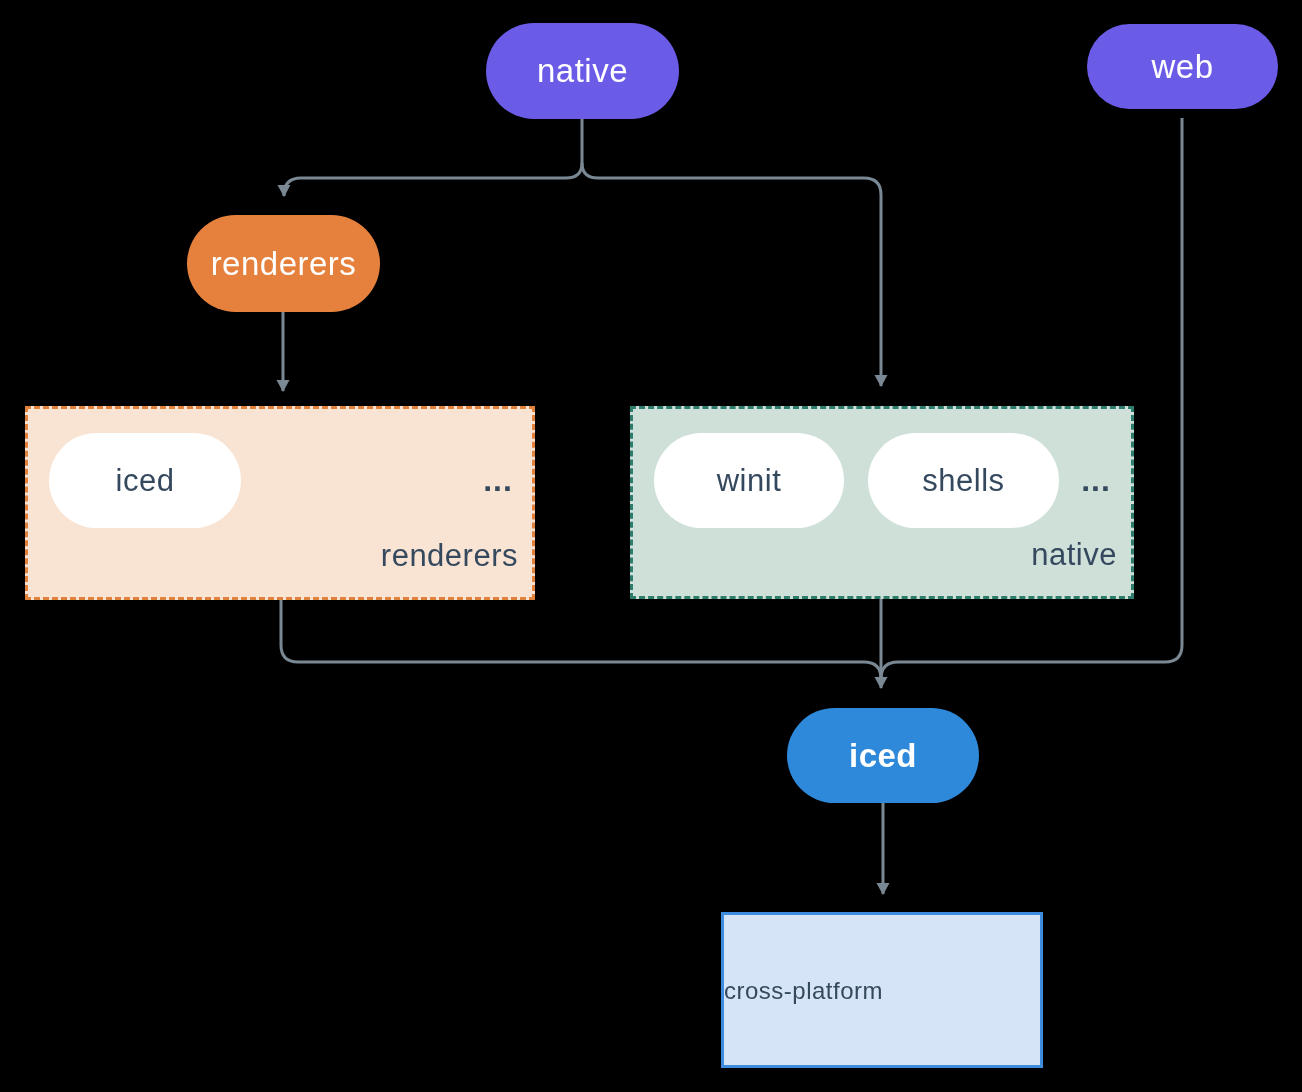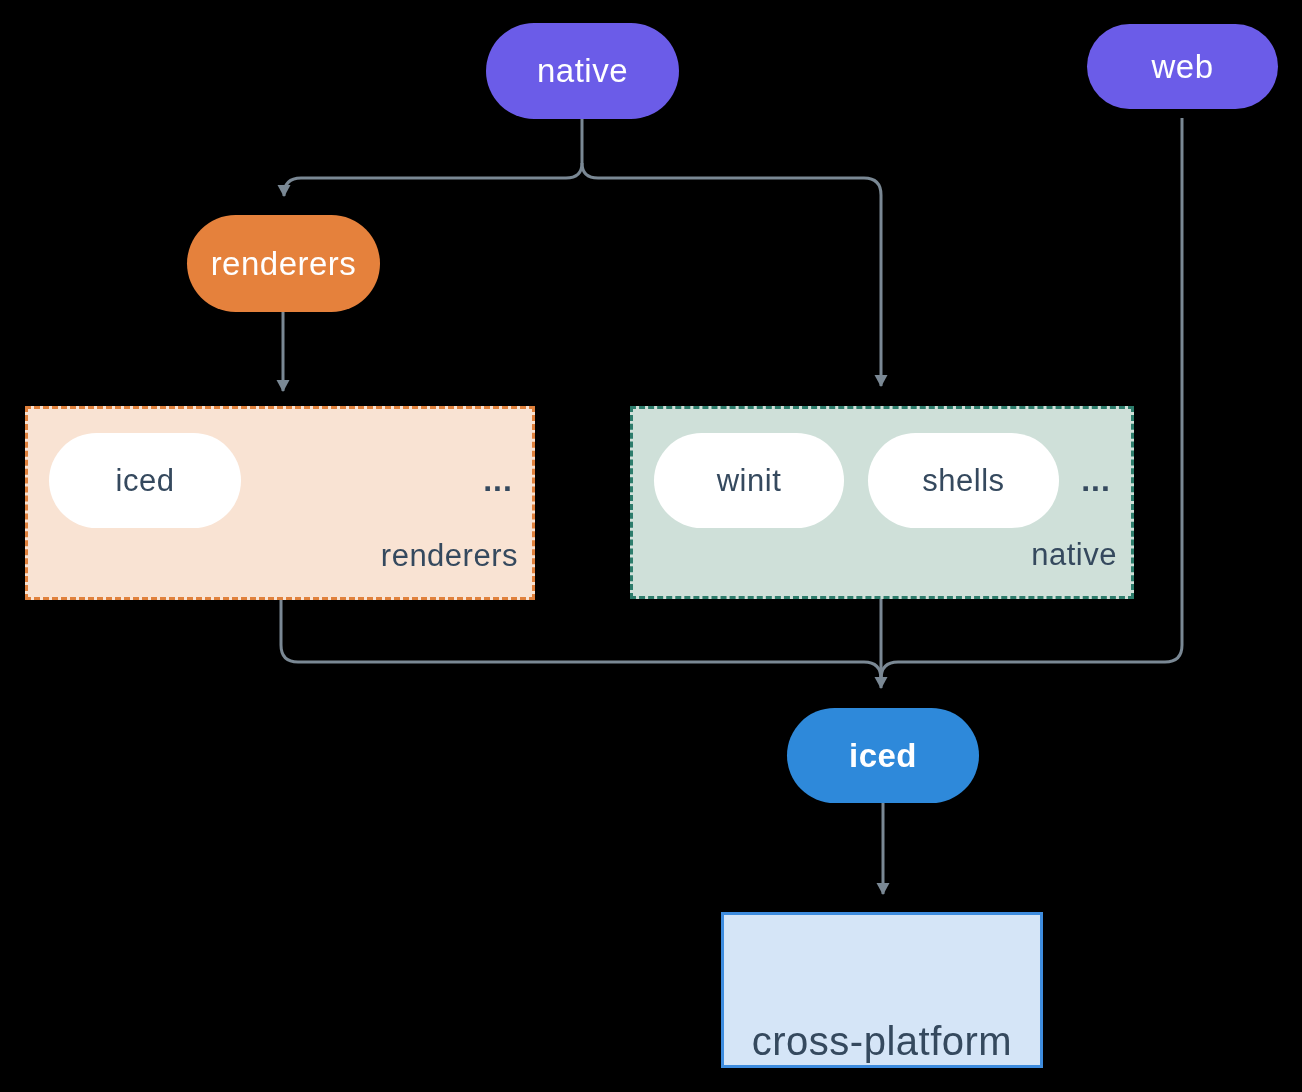--- a/index.html
+++ b/index.html
@@ -94,25 +94,24 @@
   }
 
   .appbox {
     position: absolute;
     left: 721px; top: 912px;
     width: 322px; height: 156px;
     box-sizing: border-box;
     background: var(--app-box-fill, #d5e5f7);
     border: 3px solid var(--app-box-border, #3e8cde);
     display: flex;
-    flex-direction: column;
     align-items: center;
-    justify-content: flex-end;
+    justify-content: flex-start;
     color: var(--dark-text, #35495e);
-    font-size: 40px;
+    font-size: 24px;
     line-height: 47px;
     letter-spacing: 0.5px;
   }
 </style>
 </head>
 <body>
 
 <div class="canvas">
 
   <svg class="edges" viewBox="0 0 1302 1092">

